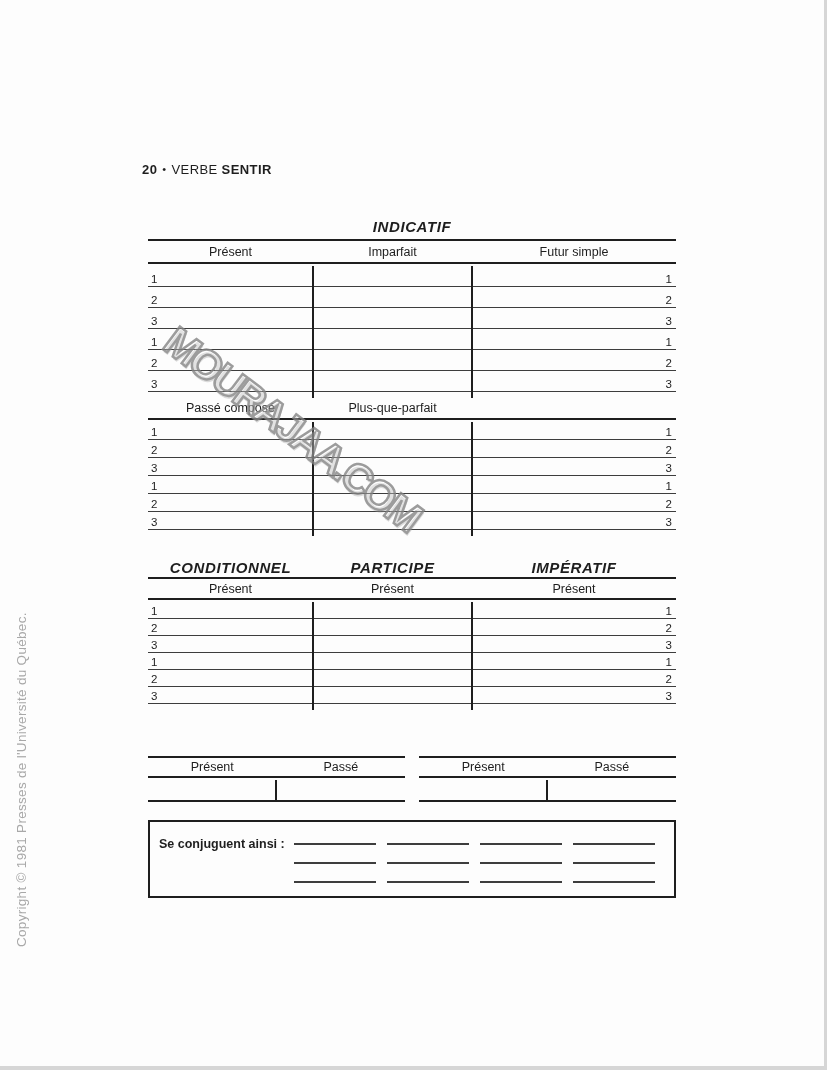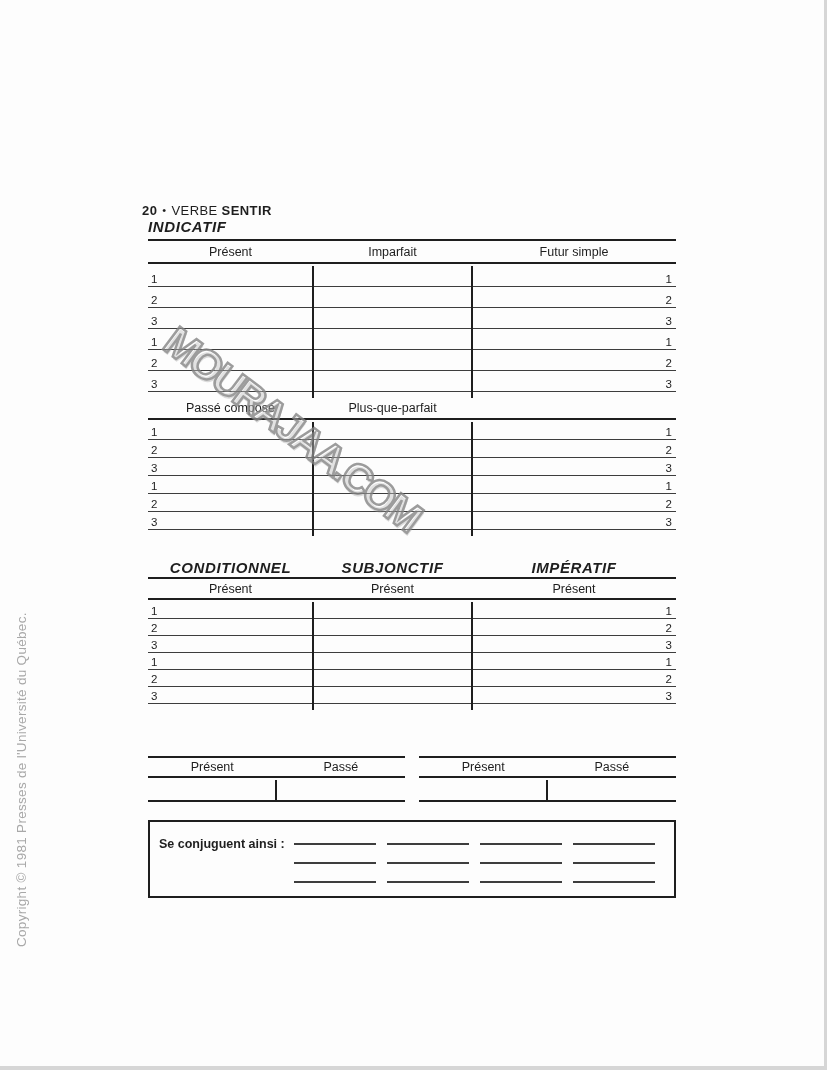--- a/index.html
+++ b/index.html
@@ -17,21 +17,21 @@
     font-family:"Liberation Sans","DejaVu Sans",sans-serif;
     color:var(--ink);
   }
   .page{position:relative;width:827px;height:1070px;background:var(--page);}
 
   
   .edge-right{position:absolute;right:0;top:0;width:3px;height:100%;background:var(--scan-edge);}
   .edge-bottom{position:absolute;left:0;bottom:0;width:100%;height:4px;background:var(--scan-edge);}
 
   
-  .page-header{position:absolute;left:142px;top:162px;font-size:13px;letter-spacing:.4px;margin-top:41px;}
+  .page-header{position:absolute;left:142px;top:162px;font-size:13px;letter-spacing:.4px;}
   .page-header .pgnum{font-weight:bold;}
   .page-header .bullet{margin:0 5px;font-size:11px;position:relative;top:-1px;}
   .page-header .hlabel{font-weight:400;margin-right:4px;}
   .page-header .hverb{font-weight:bold;}
 
   
   .copyright{
     position:absolute;left:14px;top:947px;width:402px;
     transform:rotate(-90deg);transform-origin:0 0;
     font-size:13.5px;letter-spacing:.3px;color:var(--copyright);
@@ -44,21 +44,21 @@
     transform:rotate(37deg);transform-origin:0 0;
     font-size:41px;font-weight:800;letter-spacing:-3px;white-space:nowrap;
     color:rgba(255,255,255,.18);
     -webkit-text-stroke:2.5px var(--watermark-stroke);
     text-shadow:2px 2px 0 rgba(160,160,160,.45);
     opacity:.8;
   }
 
   
   .hline{position:absolute;height:2px;background:var(--ink);}
-  .sec-title{position:absolute;font-weight:bold;font-style:italic;}
+  .sec-title{position:absolute;text-align:center;font-weight:bold;font-style:italic;}
   .t15{font-size:15px;letter-spacing:.6px;}
   .t14{font-size:14px;letter-spacing:.5px;}
 
   .head-row{position:absolute;display:flex;border-bottom:2px solid var(--ink);}
   .head-row span{display:flex;align-items:center;justify-content:center;font-size:12.5px;}
   .c1{width:165px;} .c2{width:159px;} .c3{width:204px;}
   .half{width:50%;}
 
   .titles-row{position:absolute;display:flex;}
   .titles-row span{display:flex;align-items:flex-end;justify-content:center;
@@ -169,21 +169,21 @@
       <div class="wrow">
         <span class="rownum rownum-left">3</span>
         <span class="rownum rownum-right">3</span>
       </div>
     </div>
   <div class="vdiv" style="left:312px;top:422px;height:114px;"></div>
   <div class="vdiv" style="left:471px;top:422px;height:114px;"></div>
 
   <div class="titles-row" style="left:148px;top:556px;width:528px;height:20px;">
     <span class="c1">CONDITIONNEL</span>
-    <span class="c2">SUBJONCTIF</span>
+    <span class="c2">PARTICIPE</span>
     <span class="c3">IMPÉRATIF</span>
   </div>
   <div class="hline" style="left:148px;top:577px;width:528px;"></div>
 
   <div class="head-row" style="left:148px;top:579px;width:528px;height:21px;">
     <span class="c1">Présent</span>
     <span class="c2">Présent</span>
     <span class="c3">Présent</span>
   </div>
 

